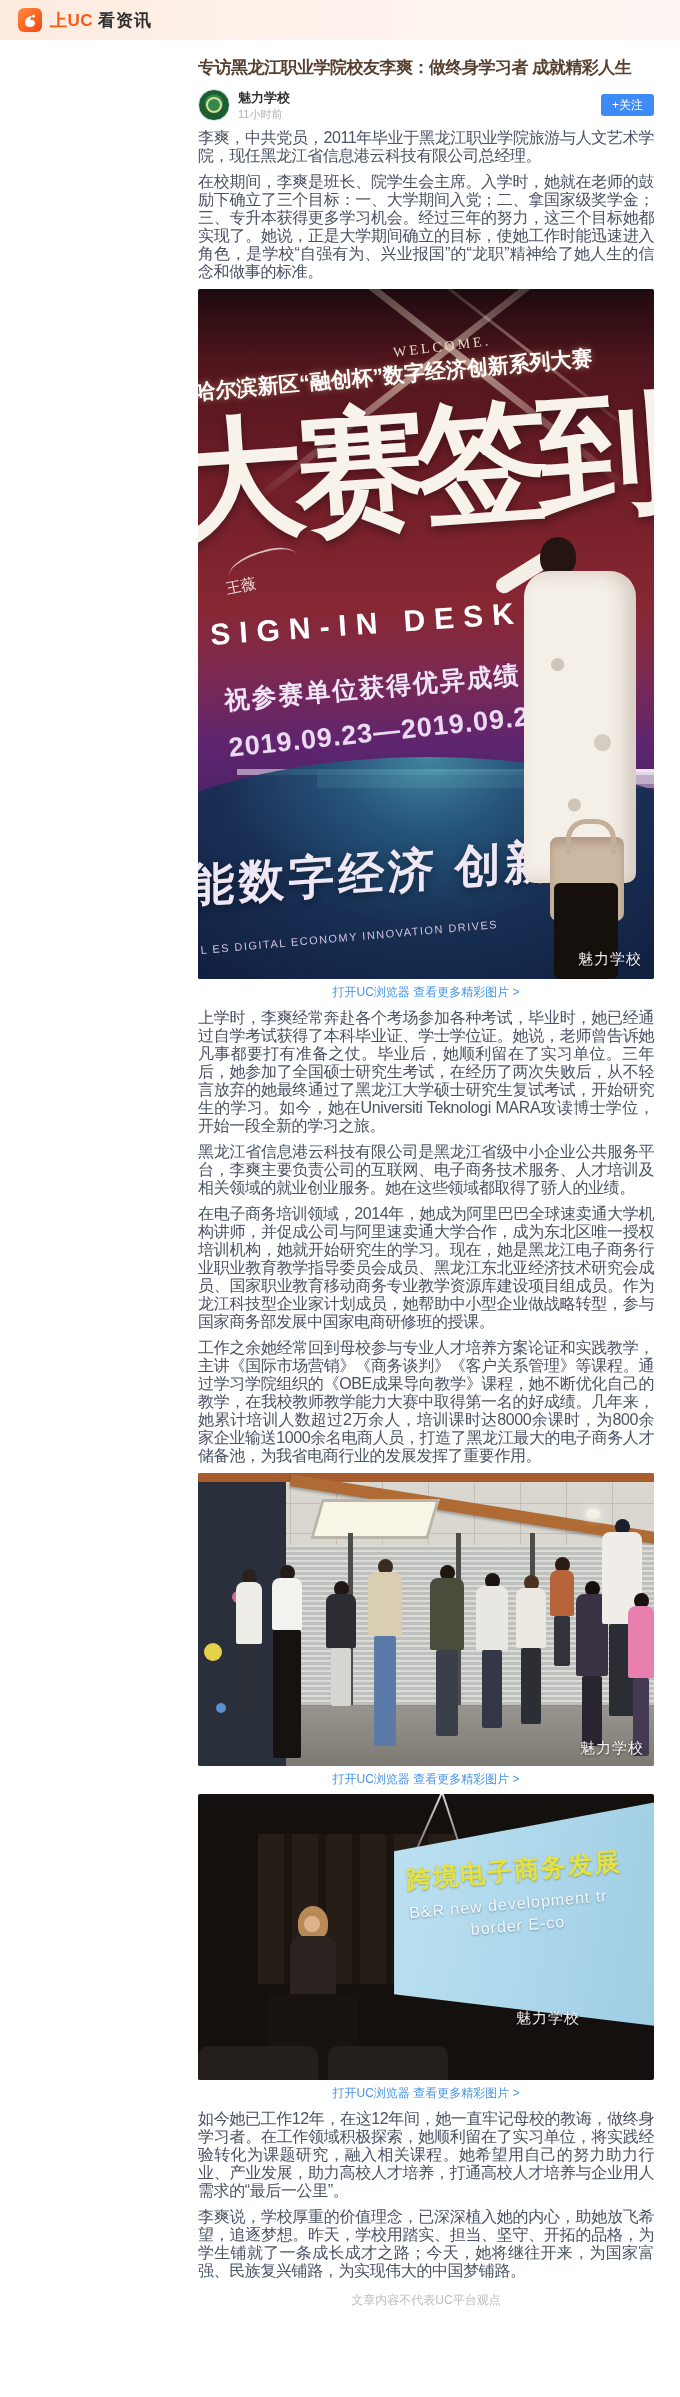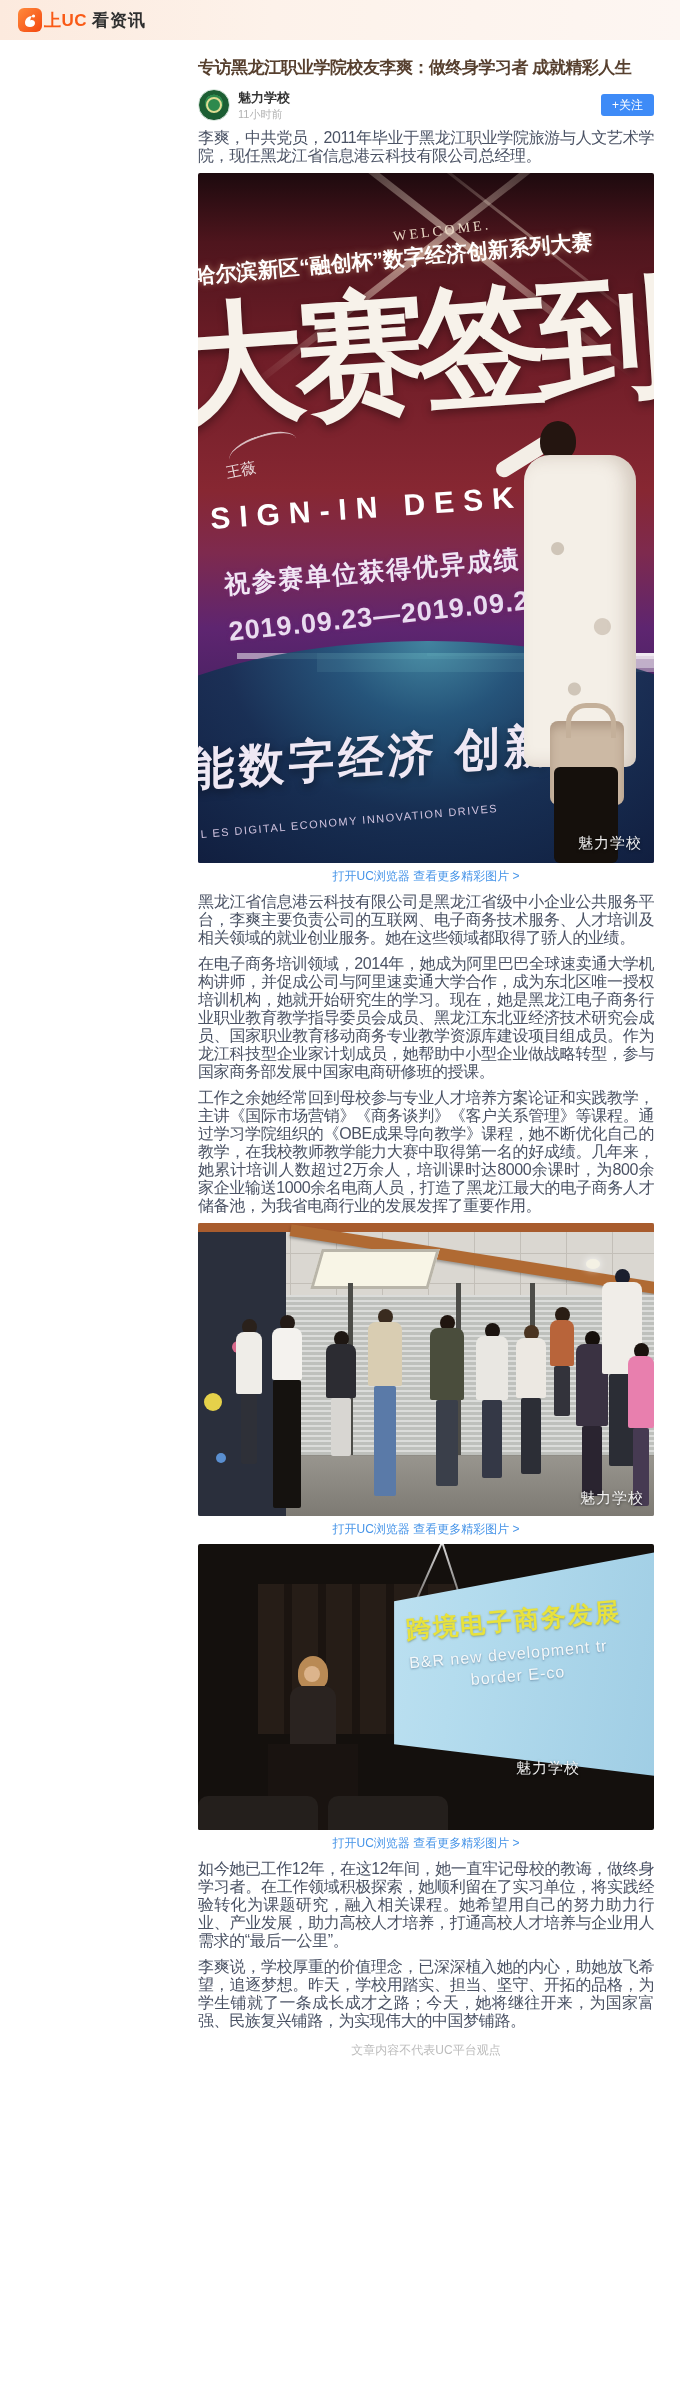--- a/index.html
+++ b/index.html
@@ -1,20 +1,20 @@
 <!DOCTYPE html>
 <html><head>
 <meta charset="utf-8">
 <style>
   html,body{margin:0;padding:0;background:#ffffff;}
   body{width:680px;height:2397px;overflow:hidden;font-family:"Liberation Sans","DejaVu Sans",sans-serif;}
   
   .topbar{height:40px;background:linear-gradient(90deg,#fceade 0%,#fdf2ea 40%,#fdf6f2 100%);display:flex;align-items:center;padding-left:18px;box-sizing:border-box;}
   .logo-badge{width:24px;height:24px;border-radius:6px;background:linear-gradient(135deg,#ff8a3c,#f4470f);display:flex;align-items:center;justify-content:center;flex:0 0 auto;}
-  .logo-primary{color:#f95a16;font-weight:bold;font-size:17px;margin-left:2px;letter-spacing:.5px;}
+  .logo-primary{color:#f95a16;font-weight:bold;font-size:17px;margin-left:8px;letter-spacing:.5px;}
   .logo-secondary{color:#2f2f2f;font-weight:bold;font-size:17px;margin-left:5px;letter-spacing:1px;}
   
   .content{width:456px;margin-left:198px;}
   .title{font-size:17px;font-weight:bold;color:#57402f;margin:16px 0 10px;white-space:nowrap;letter-spacing:-0.5px;}
   .author-row{display:flex;align-items:center;margin:0 0 6px;}
   .avatar{width:30px;height:30px;border-radius:50%;background:radial-gradient(circle at 50% 45%,#2e8a4d 0 40%,#1c5e33 41% 70%,#164c29 71%);border:1px solid #d8e6dc;position:relative;flex:0 0 auto;}
   .avatar:after{content:"";position:absolute;left:7px;top:7px;width:16px;height:16px;border-radius:50%;border:2px solid rgba(255,235,160,.85);box-sizing:border-box;}
   .author-meta{margin-left:8px;}
   .author-name{font-size:13px;color:#333;font-weight:bold;line-height:15px;}
   .author-time{font-size:11px;color:#b3b3b3;line-height:14px;margin-top:2px;}
@@ -104,20 +104,21 @@
   <div class="author-row">
     <div class="avatar"></div>
     <div class="author-meta">
       <div class="author-name">魅力学校</div>
       <div class="author-time">11小时前</div>
     </div>
     <button class="follow-btn">+关注</button>
   </div>
 
   <p>李爽，中共党员，2011年毕业于黑龙江职业学院旅游与人文艺术学院，现任黑龙江省信息港云科技有限公司总经理。</p>
+  <p>在校期间，李爽是班长、院学生会主席。入学时，她就在老师的鼓励下确立了三个目标：一、大学期间入党；二、拿国家级奖学金；三、专升本获得更多学习机会。经过三年的努力，这三个目标她都实现了。她说，正是大学期间确立的目标，使她工作时能迅速进入角色，是学校“自强有为、兴业报国”的“龙职”精神给了她人生的信念和做事的标准。</p>
 
   <div class="photo photo1">
     <div class="beam b1"></div>
     <div class="beam b2"></div>
     <div class="beam b3"></div>
     <div class="p1-welcome">WELCOME.</div>
     <div class="p1-banner">哈尔滨新区“融创杯”数字经济创新系列大赛</div>
     <div class="p1-big">大赛签到处</div>
     <div class="p1-sign1"></div>
     <div class="p1-sig">王薇</div>
@@ -132,20 +133,21 @@
       <div class="p1-arm"></div>
       <div class="p1-head"></div>
       <div class="p1-coat"></div>
       <div class="p1-bag"></div>
       <div class="p1-legs"></div>
     </div>
     <div class="wm" style="right:12px;bottom:10px;">魅力学校</div>
   </div>
   <div class="img-caption">打开UC浏览器 查看更多精彩图片 &gt;</div>
 
+  <p>上学时，李爽经常奔赴各个考场参加各种考试，毕业时，她已经通过自学考试获得了本科毕业证、学士学位证。她说，老师曾告诉她凡事都要打有准备之仗。毕业后，她顺利留在了实习单位。三年后，她参加了全国硕士研究生考试，在经历了两次失败后，从不轻言放弃的她最终通过了黑龙江大学硕士研究生复试考试，开始研究生的学习。如今，她在Universiti Teknologi MARA攻读博士学位，开始一段全新的学习之旅。</p>
   <p>黑龙江省信息港云科技有限公司是黑龙江省级中小企业公共服务平台，李爽主要负责公司的互联网、电子商务技术服务、人才培训及相关领域的就业创业服务。她在这些领域都取得了骄人的业绩。</p>
   <p>在电子商务培训领域，2014年，她成为阿里巴巴全球速卖通大学机构讲师，并促成公司与阿里速卖通大学合作，成为东北区唯一授权培训机构，她就开始研究生的学习。现在，她是黑龙江电子商务行业职业教育教学指导委员会成员、黑龙江东北亚经济技术研究会成员、国家职业教育移动商务专业教学资源库建设项目组成员。作为龙江科技型企业家计划成员，她帮助中小型企业做战略转型，参与国家商务部发展中国家电商研修班的授课。</p>
   <p>工作之余她经常回到母校参与专业人才培养方案论证和实践教学，主讲《国际市场营销》《商务谈判》《客户关系管理》等课程。通过学习学院组织的《OBE成果导向教学》课程，她不断优化自己的教学，在我校教师教学能力大赛中取得第一名的好成绩。几年来，她累计培训人数超过2万余人，培训课时达8000余课时，为800余家企业输送1000余名电商人员，打造了黑龙江最大的电子商务人才储备池，为我省电商行业的发展发挥了重要作用。</p>
 
   <div class="photo photo2">
     <div class="p2-ceiling"></div>
     <div class="p2-topbeam"></div>
     <div class="p2-diagbeam"></div>
     <div class="p2-light"></div>
     <div class="p2-light2"></div>

